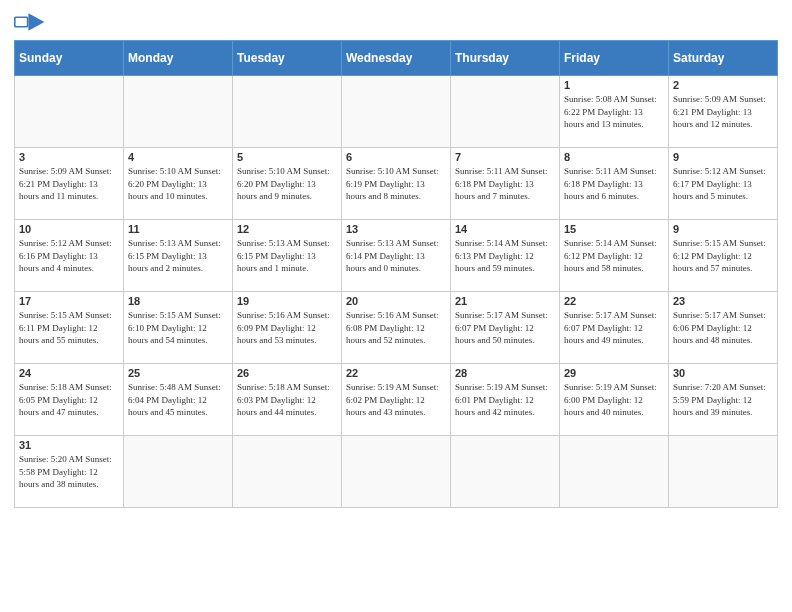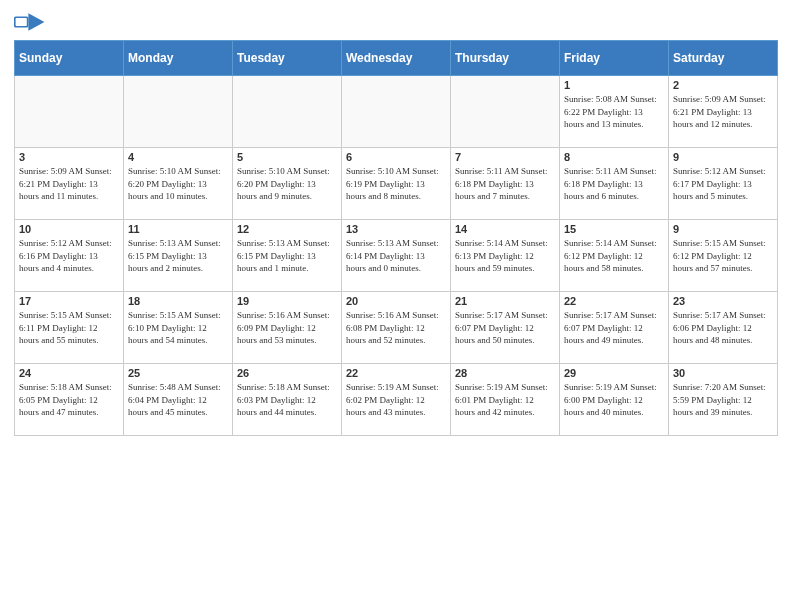--- a/index.html
+++ b/index.html
@@ -304,15 +304,29 @@
 Sunset: 6:00 PM
 Daylight: 12 hours and 40 minutes.</div>
           </td>
           <td>
             <span class="day-num">30</span>
             <div class="day-info">Sunrise: 7:20 AM
 Sunset: 5:59 PM
 Daylight: 12 hours and 39 minutes.</div>
           </td>
         </tr>
+        <tr>
+          <td>
+            <span class="day-num">31</span>
+            <div class="day-info">Sunrise: 5:20 AM
+Sunset: 5:58 PM
+Daylight: 12 hours and 38 minutes.</div>
+          </td>
+          <td class="empty-cell"></td>
+          <td class="empty-cell"></td>
+          <td class="empty-cell"></td>
+          <td class="empty-cell"></td>
+          <td class="empty-cell"></td>
+          <td class="empty-cell"></td>
+        </tr>
       </tbody>
   </table>
 </div>
 
 </body></html>

